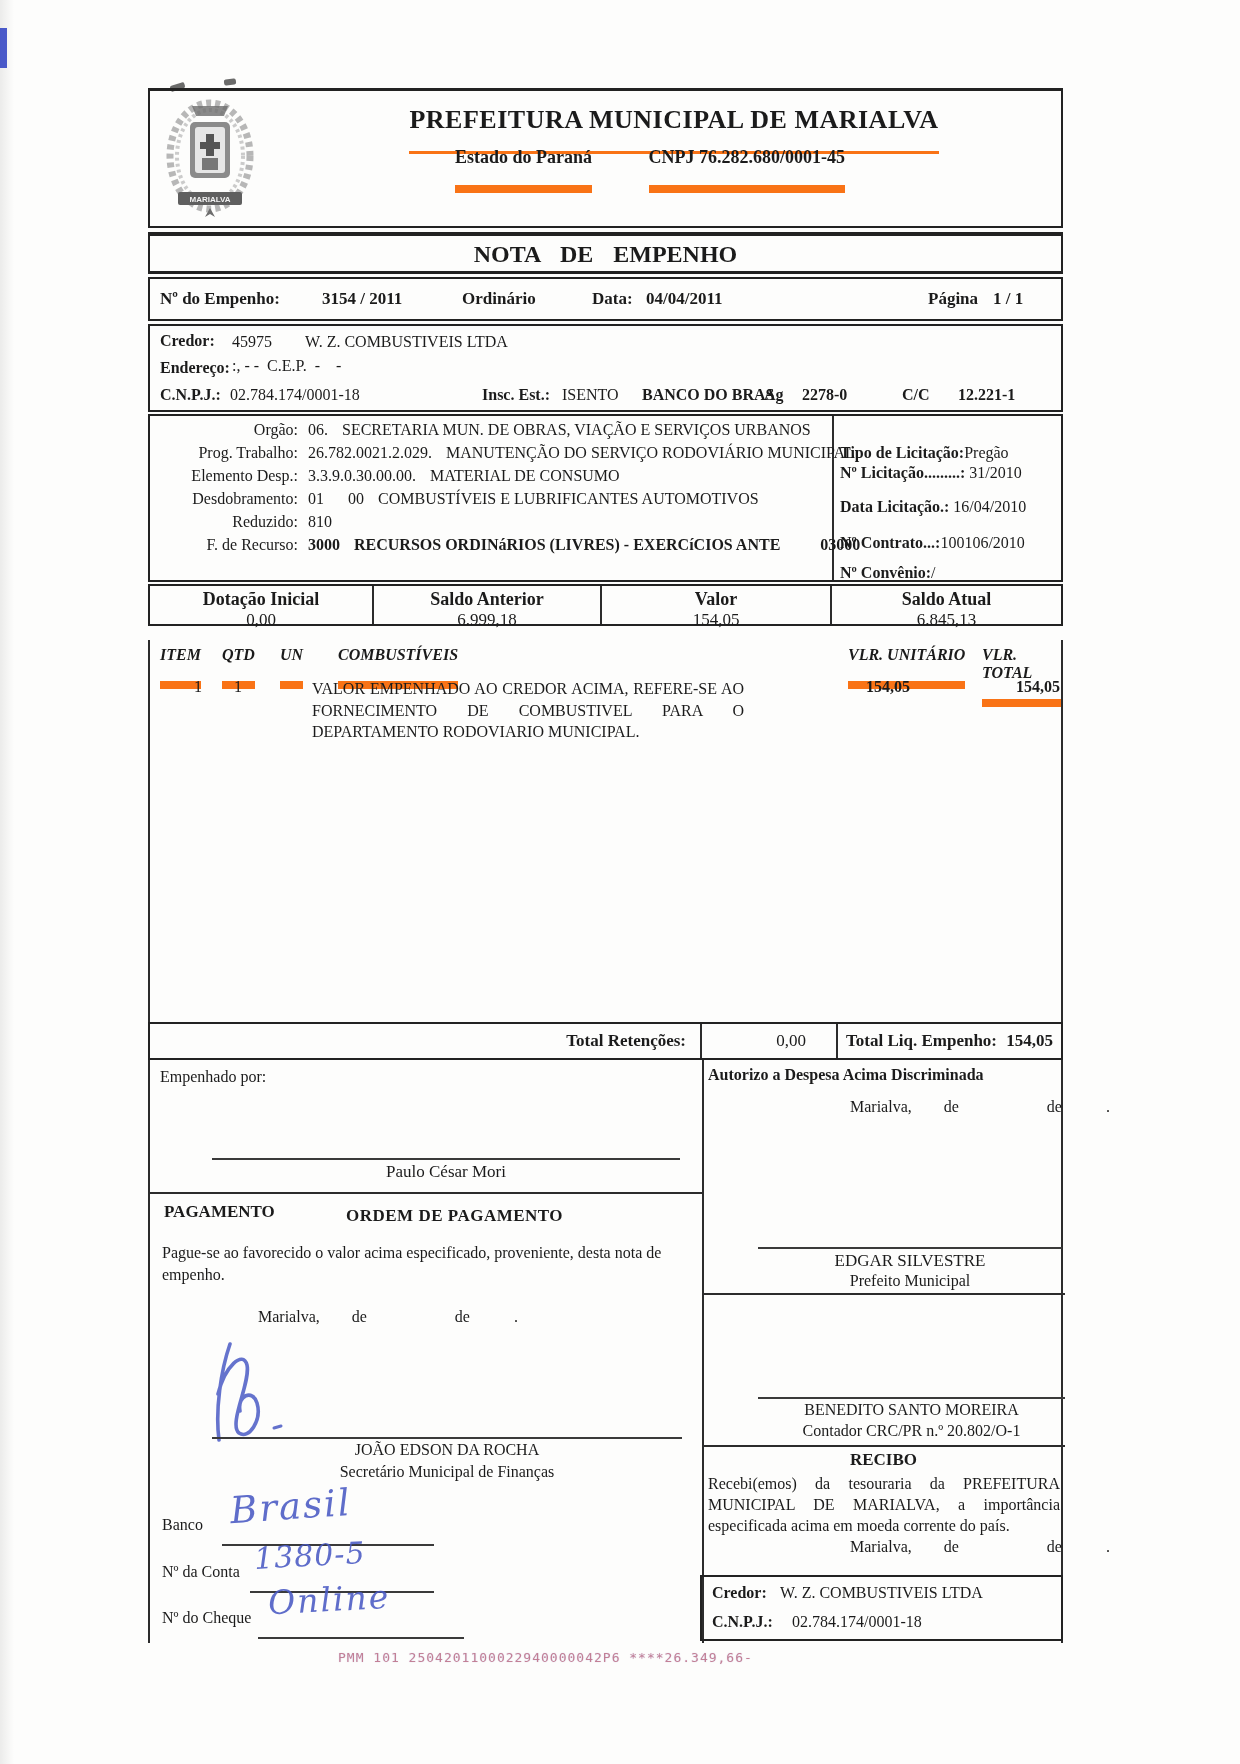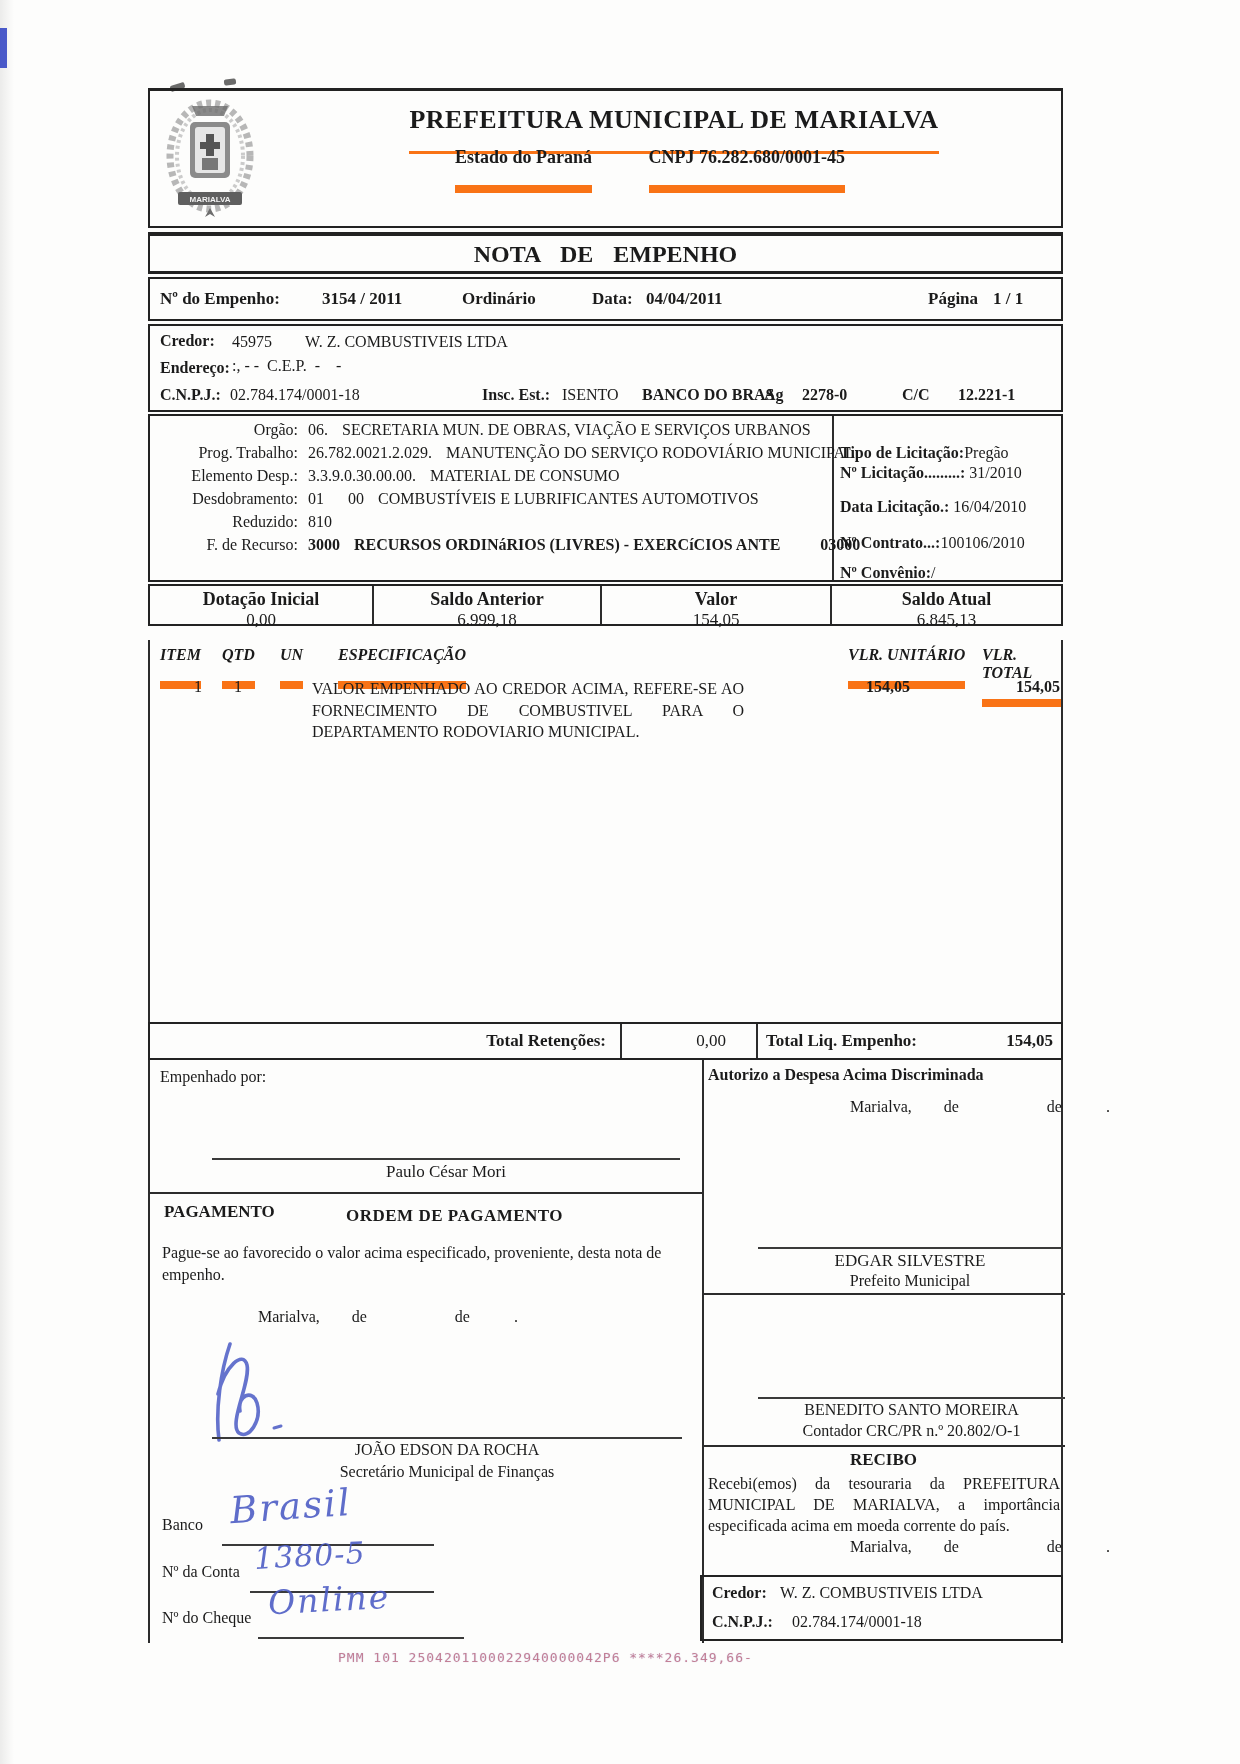--- a/index.html
+++ b/index.html
@@ -172,36 +172,36 @@
     <div class="b f18">Saldo Atual</div>
     <div class="f17">6.845,13</div>
   </div>
 </div>
 
 <div class="abs" style="left:148px;top:640px;width:915px;height:382px;border-left:2px solid #2c2c2c;border-right:2px solid #2c2c2c">
   <div class="abs i b f16" style="left:0;top:6px;width:100%">
     <span class="abs und" style="left:10px">ITEM</span>
     <span class="abs und" style="left:72px">QTD</span>
     <span class="abs und" style="left:130px">UN</span>
-    <span class="abs und" style="left:188px">ESPECIFICAÇÃO</span>
+    <span class="abs und" style="left:188px">COMBUSTÍVEIS</span>
     <span class="abs und" style="left:698px">VLR. UNITÁRIO</span>
     <span class="abs und" style="left:832px">VLR. TOTAL</span>
   </div>
 
   <div>
     <span class="abs f16" style="left:44px;top:38px">1</span>
     <span class="abs f16" style="left:84px;top:38px">1</span>
     <div class="abs f16" style="left:162px;top:38px;width:432px;text-align:justify;line-height:1.35">VALOR EMPENHADO AO CREDOR ACIMA, REFERE-SE AO FORNECIMENTO DE COMBUSTIVEL PARA O DEPARTAMENTO RODOVIARIO MUNICIPAL.</div>
     <span class="abs b f16 rt" style="left:640px;top:38px;width:120px">154,05</span>
     <span class="abs b f16 rt" style="left:788px;top:38px;width:122px">154,05</span>
   </div>
 </div>
 
 <div class="abs box f17" style="left:148px;top:1022px;width:915px;height:38px;display:flex;line-height:34px">
-  <div class="b rt" style="width:472px;border-right:2px solid #2c2c2c;padding-right:14px">Total Retenções:</div>
+  <div class="b rt" style="width:552px;border-right:2px solid #2c2c2c;padding-right:14px">Total Retenções:</div>
   <div class="rt" style="width:136px;border-right:2px solid #2c2c2c;padding-right:30px">0,00</div>
   <div style="flex:1;display:flex;justify-content:space-between;padding:0 8px">
     <span class="b">Total Liq. Empenho:</span>
     <span class="b">154,05</span>
   </div>
 </div>
 
 <div class="abs" style="left:148px;top:1060px;width:915px;height:583px;border-left:2px solid #2c2c2c;border-right:2px solid #2c2c2c;font-size:16px">
 
   <div class="abs vline" style="left:552px;top:0;height:583px"></div>

